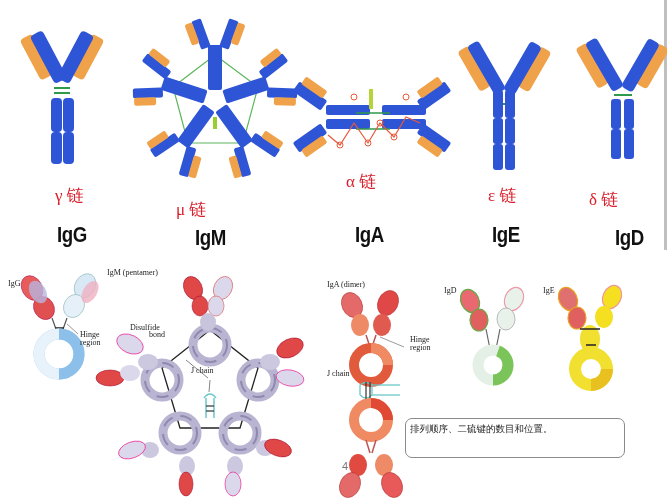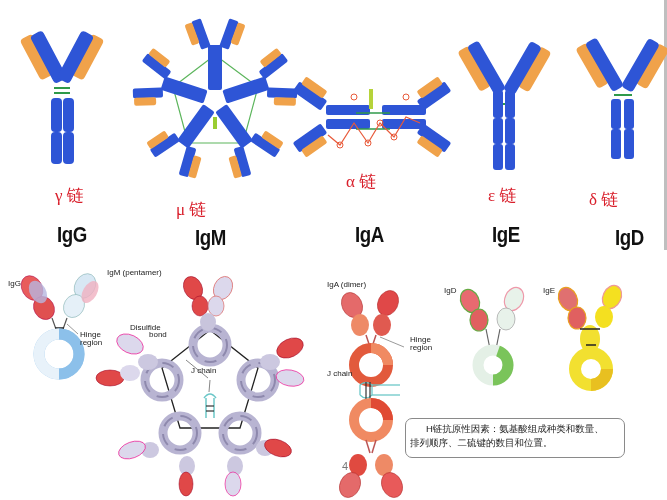--- a/index.html
+++ b/index.html
@@ -1,21 +1,21 @@
 <!DOCTYPE html>
 <html><head>
 <meta charset="utf-8">
 <style>
   html, body { margin: 0; padding: 0; background: #ffffff; }
   body { width: 667px; height: 500px; position: relative; overflow: hidden;
          font-family: "Liberation Sans", sans-serif; }
   .abs { position: absolute; }
   .chain-label { color: #d9202c; font-family: "Liberation Serif", serif; font-size: 17px; white-space: nowrap; }
   .class-label { color: #111; font-size: 22px; font-weight: bold; transform: scaleX(0.85); transform-origin: left top; letter-spacing: -0.5px; }
-  .small-label { font-family: Liberation Sans, sans-serif; font-size: 8px; color: #222; white-space: nowrap; line-height: 8px; }
+  .small-label { font-family: Liberation Serif, serif; font-size: 8px; color: #222; white-space: nowrap; line-height: 8px; }
   .right-border { position: absolute; left: 664px; top: 0; width: 3px; height: 250px; background: #bfbfbf; }
   .note-box { position: absolute; left: 405px; top: 418px; width: 220px; height: 40px;
               border: 1px solid #8a8a8a; border-radius: 7px; background: #fff;
               font-size: 9.5px; line-height: 14px; color: #222; padding: 3px 4px; box-sizing: border-box; }
   .note-box .indent { display: inline-block; width: 16px; }
   .page-num { position: absolute; left: 342px; top: 460px; font-size: 11px; color: #777; }
   svg { position: absolute; overflow: visible; }
 </style>
 </head>
 <body>
@@ -281,17 +281,16 @@
   <ellipse cx="64" cy="14" rx="9" ry="12" fill="#f4e020" stroke="#e99" stroke-width="1.2" transform="rotate(25 64 14)"></ellipse>
   <ellipse cx="56" cy="34" rx="9" ry="11" fill="#f4e020"></ellipse>
   <ellipse cx="42" cy="56" rx="10" ry="14" fill="#f2e030"></ellipse>
   <line x1="32" y1="46" x2="52" y2="46" stroke="#222" stroke-width="1.5"></line>
   <line x1="38" y1="62" x2="48" y2="62" stroke="#222" stroke-width="1.5"></line>
   <circle cx="43" cy="86" r="16" fill="none" stroke="#f2e030" stroke-width="12"></circle>
   <path d="M 43 102 A 16 16 0 0 0 59 86" fill="none" stroke="#e8c020" stroke-width="12"></path>
 </svg>
 
 <div class="note-box">
-  <div><span class="indent"></span><span>H链抗原性因素：氨基酸组成种类和数量、</span></div>
   <div><span>排列顺序、二硫键的数目和位置。</span></div>
 </div>
 
 <div class="page-num">4</div>
 
 </body></html>

